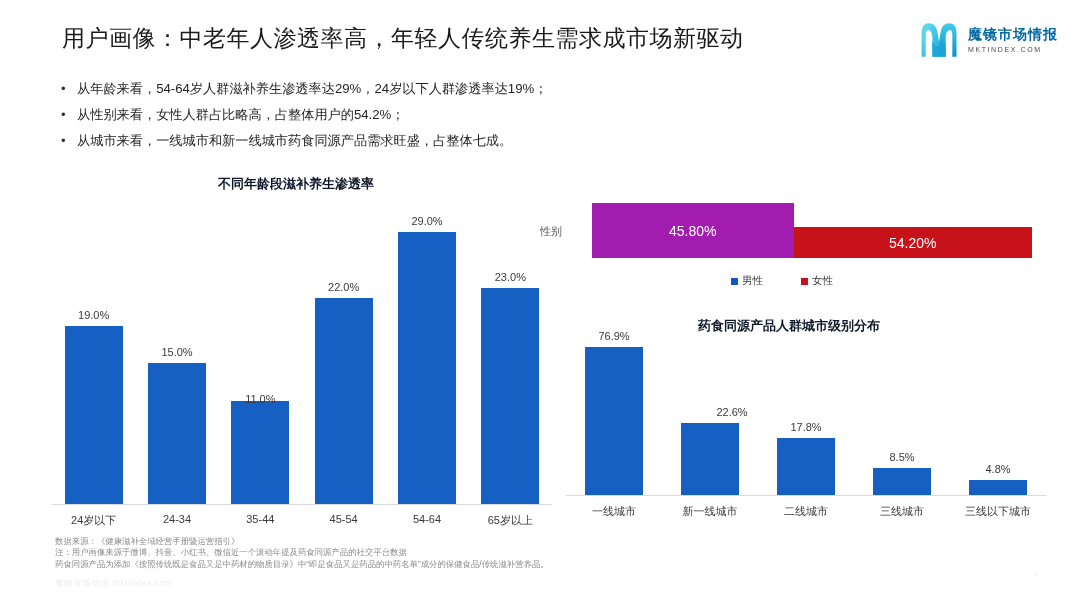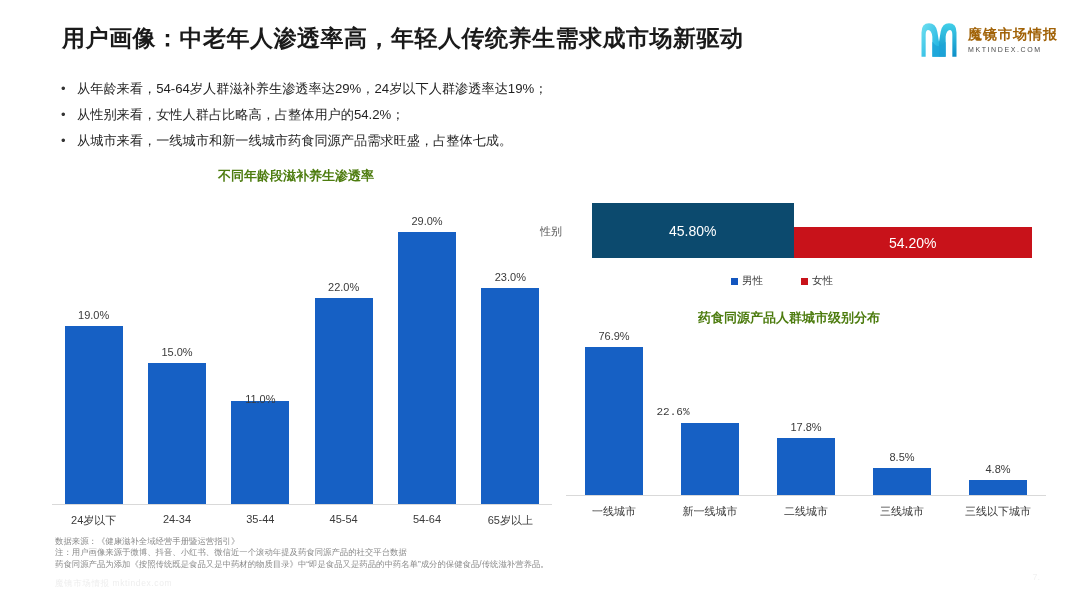--- a/index.html
+++ b/index.html
@@ -8,39 +8,40 @@
     background:#ffffff;
     font-family:"Liberation Sans","DejaVu Sans",sans-serif;
     color:#222;
     position:relative;
   }
   .slide{position:absolute;inset:0;}
 
   
   .title{
     position:absolute;left:62px;top:23px;
-    font-size:23px;font-weight:bold;color:#1a1a1a;
+    font-size:23px;font-weight:normal;color:#1a1a1a;
     letter-spacing:.5px;white-space:nowrap;
   }
   .logo{position:absolute;right:22px;top:20px;display:flex;align-items:center;gap:8px;}
   .logo-mark{width:42px;height:40px;flex:0 0 42px;}
   .logo-txt{display:flex;flex-direction:column;line-height:1;}
-  .logo-cn{font-size:14px;font-weight:bold;color:#a16207;letter-spacing:1px;}
+  .logo-cn{font-size:14px;font-weight:bold;color:#0369a1;letter-spacing:1px;}
   .logo-en{font-size:7px;color:#4a4a4a;letter-spacing:1.6px;margin-top:5px;}
 
   
   .bullets{position:absolute;left:55px;top:80px;width:700px;}
   .bullet{display:flex;align-items:flex-start;margin-bottom:9px;}
   .dot{width:22px;flex:0 0 22px;font-size:13px;color:#333;line-height:17px;text-align:left;padding-left:6px;box-sizing:border-box;}
   .btext{font-size:13.2px;color:#1f1f1f;line-height:17px;white-space:nowrap;}
 
   
   .chart-title{
-    position:absolute;font-size:13px;font-weight:bold;color:#4d7c0f;
+    position:absolute;font-size:13px;font-weight:bold;color:#0f172a;
     white-space:nowrap;
+    margin-top:8px;
   }
   .axisline{position:absolute;background:#d9d9d9;height:1px;}
   .bar{position:absolute;background:#1660c4;}
   .dlabel{position:absolute;font-size:11px;color:#3a3a3a;text-align:center;white-space:nowrap;}
   .cat{position:absolute;font-size:11px;color:#3a3a3a;text-align:center;white-space:nowrap;}
   .gender-axislabel{position:absolute;font-size:11px;color:#555;}
   .stack{position:absolute;display:flex;}
   .seg{display:flex;align-items:center;justify-content:center;font-size:14px;color:#fff;}
   .seg.male{background:#1356bf;}
   .seg.female{background:#c8121a;margin-top:24px;}
@@ -119,21 +120,21 @@
       <div class="dlabel" style="left: 385.333px; width: 83.3333px; top: 215.125px;">29.0%</div>
       <div class="cat" style="left: 385.333px; width: 83.3333px; top: 513px;">54-64</div>
       <div class="bar" style="width: 58px; height: 215.625px; left: 481.333px; top: 288.375px; background: rgb(22, 96, 196);"></div>
       <div class="dlabel" style="left: 468.667px; width: 83.3333px; top: 271.375px;">23.0%</div>
       <div class="cat" style="left: 468.667px; width: 83.3333px; top: 513px;">65岁以上</div>
     </div>
 
   <div id="gender-chart">
       <div class="gender-axislabel" style="left: 540px; top: 223.5px;">性别</div>
       <div class="stack" style="left: 592px; top: 203px; width: 440px; height: 55px;">
-        <div class="seg male" style="flex: 45.8 0 0px; background: #0c4a6e;">45.80%</div>
+        <div class="seg male" style="flex: 45.8 0 0px; background: #a21caf;">45.80%</div>
         <div class="seg female" style="flex: 54.2 0 0px; background: rgb(200, 18, 26);">54.20%</div>
       </div>
       <div class="legend" style="left: 707px; top: 274px;">
         <div class="lg">
           <span class="sw male" style="background: rgb(19, 86, 191);"></span>
           <span>男性</span>
         </div>
         <div class="lg">
           <span class="sw female" style="background: rgb(200, 18, 26);"></span>
           <span>女性</span>
@@ -141,21 +142,21 @@
       </div>
     </div>
 
   <div class="chart-title" style="left:698px;top:309px;">药食同源产品人群城市级别分布</div>
   <div id="city-chart">
       <div class="axisline" style="left: 566px; top: 495px; width: 480px;"></div>
       <div class="bar" style="width: 58px; height: 148.16px; left: 585px; top: 346.84px; background: rgb(22, 96, 196);"></div>
       <div class="dlabel" style="left: 566px; width: 96px; top: 329.84px;">76.9%</div>
       <div class="cat" style="left: 566px; width: 96px; top: 504px;">一线城市</div>
       <div class="bar" style="width: 58px; height: 72.32px; left: 681px; top: 422.68px; background: rgb(22, 96, 196);"></div>
-      <div class="dlabel" style="left: 625px; width: 96px; top: 405.68px; font-family: Liberation Mono, monospace;">22.6%</div>
+      <div class="dlabel" style="left: 684px; width: 96px; top: 405.68px;">22.6%</div>
       <div class="cat" style="left: 662px; width: 96px; top: 504px;">新一线城市</div>
       <div class="bar" style="width: 58px; height: 56.96px; left: 777px; top: 438.04px; background: rgb(22, 96, 196);"></div>
       <div class="dlabel" style="left: 758px; width: 96px; top: 421.04px;">17.8%</div>
       <div class="cat" style="left: 758px; width: 96px; top: 504px;">二线城市</div>
       <div class="bar" style="width: 58px; height: 27.2px; left: 873px; top: 467.8px; background: rgb(22, 96, 196);"></div>
       <div class="dlabel" style="left: 854px; width: 96px; top: 450.8px;">8.5%</div>
       <div class="cat" style="left: 854px; width: 96px; top: 504px;">三线城市</div>
       <div class="bar" style="width: 58px; height: 15.36px; left: 969px; top: 479.64px; background: rgb(22, 96, 196);"></div>
       <div class="dlabel" style="left: 950px; width: 96px; top: 462.64px;">4.8%</div>
       <div class="cat" style="left: 950px; width: 96px; top: 504px;">三线以下城市</div>

